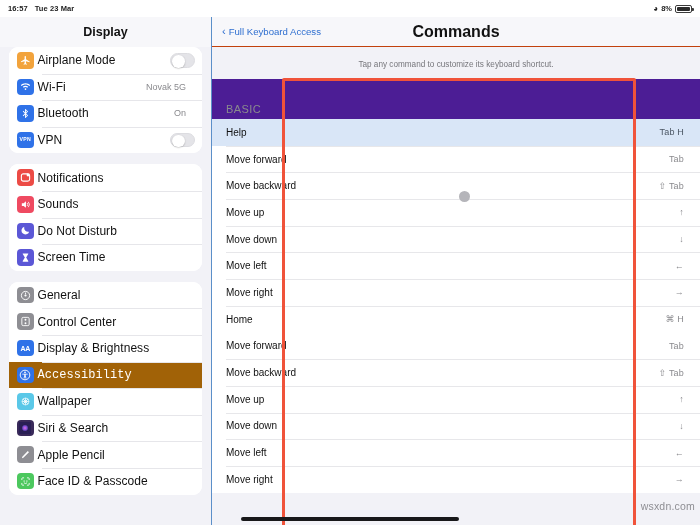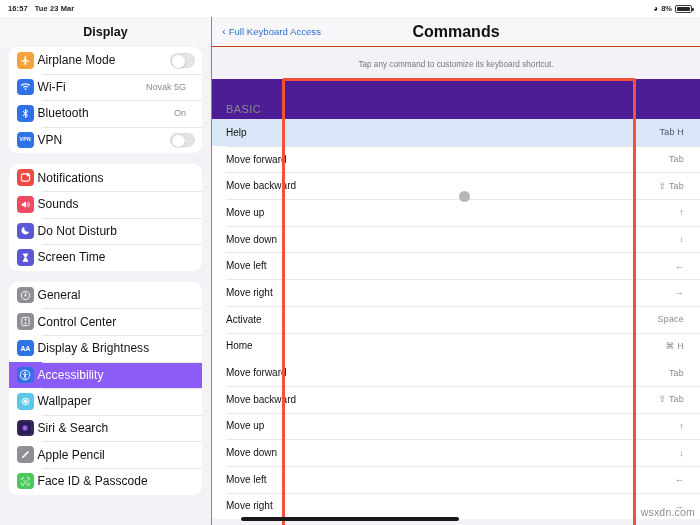--- a/index.html
+++ b/index.html
@@ -45,21 +45,21 @@
     margin-bottom: 11px;
   }
   .row {
     display: flex; align-items: center; height: 26.6px; padding-left: 8px;
     position: relative; background: #fff;
   }
   .row + .row:before {
     content: ""; position: absolute; left: 33px; right: 0; top: 0;
     height: 1px; background: #e6e6ea;
   }
-  .row.selected { background: #8b5cf6; }
+  .row.selected { background: #a16207; font-family: Liberation Mono, monospace; }
   .row.selected .row-label { color: #fff; }
   .app-icon {
     width: 16.5px; height: 16.5px; border-radius: 4px; flex: 0 0 auto;
     display: flex; align-items: center; justify-content: center;
     color: #fff; font-size: 9px; line-height: 1; font-weight: 700;
     overflow: hidden;
   }
   .app-icon svg { display:block; }
   .row-label {
     margin-left: 4px; font-size: 12px; color: #111; letter-spacing: .05px;
@@ -136,21 +136,21 @@
   
   .cursor-dot {
     position: absolute; left: 247px; top: 144px; width: 11px; height: 11px;
     border-radius: 50%; background: #b5b5ba; z-index: 25;
   }
   .home-ind {
     position: absolute; bottom: 4px; left: 50%; transform: translateX(-50%);
     width: 218px; height: 4px; border-radius: 3px; background: #18181a; z-index: 40;
   }
   .watermark {
-    position: absolute; right: 5px; bottom: 7px; font-size: 10.5px;
+    position: absolute; right: 5px; bottom: 13px; font-size: 10.5px;
     color: #8e8e93; z-index: 50; letter-spacing: .2px;
   }
   .edge-l { position:absolute; left:0; top:17px; width:2px; height:508px; background:#c9ccd1; }
 </style>
 </head>
 <body>
 
 <div id="root">
 
   <div class="statusbar">
@@ -371,24 +371,20 @@
             </div>
             <div class="cmd-row">
               <div class="cmd-name">Move left</div>
               <div class="cmd-short">←</div>
             </div>
             <div class="cmd-row">
               <div class="cmd-name">Move right</div>
               <div class="cmd-short">→</div>
             </div>
             <div class="cmd-row">
-              <div class="cmd-name">Activate</div>
-              <div class="cmd-short">Space</div>
-            </div>
-            <div class="cmd-row">
               <div class="cmd-name">Home</div>
               <div class="cmd-short">⌘ H</div>
             </div>
           </div>
           <div class="cmd-list">
             <div class="cmd-row">
               <div class="cmd-name">Move forward</div>
               <div class="cmd-short">Tab</div>
             </div>
             <div class="cmd-row">

